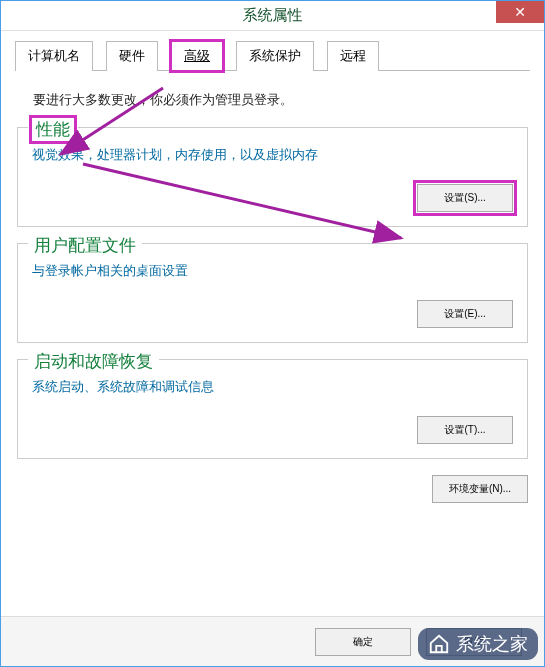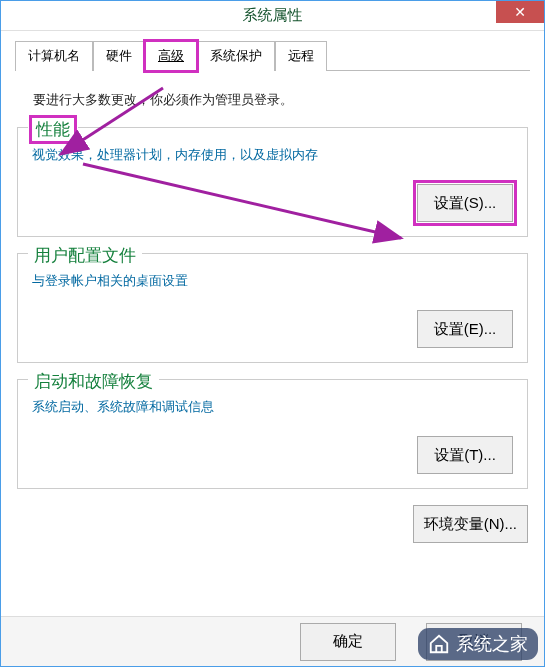--- a/index.html
+++ b/index.html
@@ -54,21 +54,21 @@
     .tabs {
       display: flex;
       border-bottom: 1px solid #bbb;
       margin-bottom: 4px;
     }
     .tab {
       padding: 5px 12px;
       border: 1px solid #bbb;
       border-bottom: none;
       background: #fff;
-      margin-right: 0;
+      margin-right: 13px;
       margin-bottom: -1px;
       font-size: 13px;
       cursor: pointer;
       position: relative;
     }
     .tab.active {
       background: #fff;
       border-bottom: 1px solid #fff;
       z-index: 2;
     }
@@ -107,24 +107,24 @@
       color: #0369a1;
       margin-bottom: 20px;
     }
     .group-btn-row {
       display: flex;
       justify-content: flex-end;
       margin-top: 6px;
     }
     .btn {
       min-width: 96px;
-      height: 38px;
+      height: 28px;
       border: 1px solid #aaa;
       background: #f0f0f0;
-      font-size: 15px;
+      font-size: 10px;
       cursor: pointer;
       display: inline-flex;
       align-items: center;
       justify-content: center;
       padding: 0 10px;
     }
     .btn-highlight {
       outline: 3px solid #d030c0;
       outline-offset: 1px;
     }
@@ -137,21 +137,21 @@
       position: absolute;
       bottom: 0;
       left: 0;
       right: 0;
       height: 50px;
       border-top: 1px solid #ddd;
       display: flex;
       justify-content: flex-end;
       align-items: center;
       padding: 0 22px;
-      gap: 30px;
+      gap: 15px;
       background: #f5f5f5;
     }
     .arrow-svg {
       position: absolute;
       top: 55px;
       left: 30px;
       pointer-events: none;
       z-index: 10;
     }
     .watermark {

